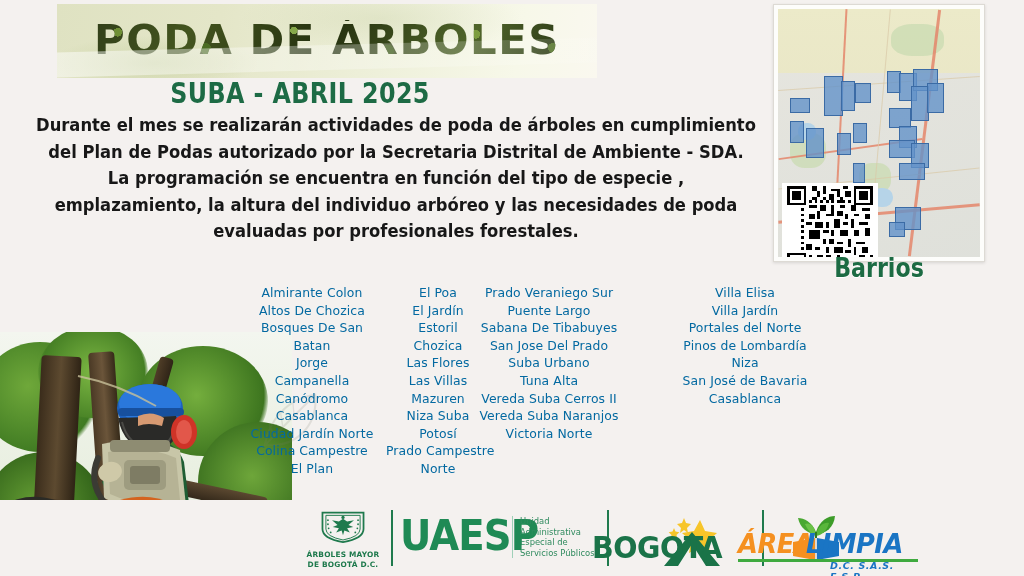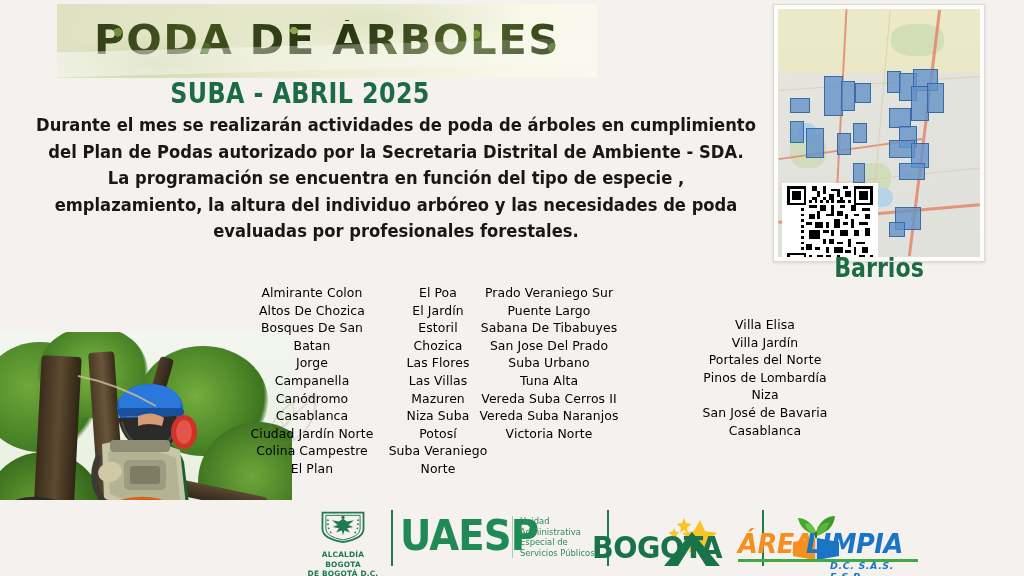--- a/index.html
+++ b/index.html
@@ -144,29 +144,29 @@
     opacity:.16; z-index:1; pointer-events:none;
   }
 
   
   .cols{ position:absolute; left:0; top:284px; width:1024px; height:200px; z-index:4; }
   .col{
     position:absolute;
     font-family:"DejaVu Sans", sans-serif;
     font-size:12.4px;
     line-height:17.6px;
-    color:#000000;
+    color:#0369a1;
     text-align:center;
     letter-spacing:.1px;
   }
   .col div{ white-space:nowrap; }
   #col1{ left:242px; width:140px; }
   #col2{ left:386px; width:104px; }
   #col3{ left:478px; width:142px; }
-  #col4{ left:684px; width:162px;margin-top:32px; }
+  #col4{ left:664px; width:162px; }
 
   
   .footer{
     position:absolute; left:0; bottom:0; width:1024px; height:76px;
     background:#f4f1ef;
     z-index:8;
   }
   .vdiv{ position:absolute; top:10px; width:2px; height:56px; background:#1f7a4d; }
 
   .shield-logo{ position:absolute; left:305px; top:4px; width:76px; height:70px; }
@@ -476,21 +476,21 @@
     <div class="col" id="col2">
         <div>El Poa</div>
         <div>El Jardín</div>
         <div>Estoril</div>
         <div>Chozica</div>
         <div>Las Flores</div>
         <div>Las Villas</div>
         <div>Mazuren</div>
         <div>Niza Suba</div>
         <div>Potosí</div>
-        <div>Suba Veraniego</div>
+        <div>Prado Campestre</div>
         <div>Norte</div>
       </div>
     <div class="col" id="col3">
         <div>Prado Veraniego Sur</div>
         <div>Puente Largo</div>
         <div>Sabana De Tibabuyes</div>
         <div>San Jose Del Prado</div>
         <div>Suba Urbano</div>
         <div>Tuna Alta</div>
         <div>Vereda Suba Cerros II</div>
@@ -524,21 +524,21 @@
         <circle cx="16" cy="14" r="1.3" fill="#1f7a4d"></circle>
           <circle cx="16" cy="20" r="1.3" fill="#1f7a4d"></circle>
         <circle cx="17" cy="26" r="1.3" fill="#1f7a4d"></circle>
           <circle cx="20" cy="32" r="1.3" fill="#1f7a4d"></circle>
         <circle cx="60" cy="14" r="1.3" fill="#1f7a4d"></circle>
           <circle cx="60" cy="20" r="1.3" fill="#1f7a4d"></circle>
         <circle cx="59" cy="26" r="1.3" fill="#1f7a4d"></circle>
           <circle cx="56" cy="32" r="1.3" fill="#1f7a4d"></circle>
       </svg>
       <div class="shield-cap">
-        <div>ALCALDÍA BOGOTA</div>
+        <div>ÁRBOLES MAYOR</div>
         <div>DE BOGOTÁ D.C.</div>
       </div>
     </div>
 
     <div class="uaesp">
       <div class="uaesp-word">UAESP</div>
       <div class="uaesp-sub">Unidad Administrativa Especial de Servicios Públicos</div>
     </div>
 
     <div class="bogota">

